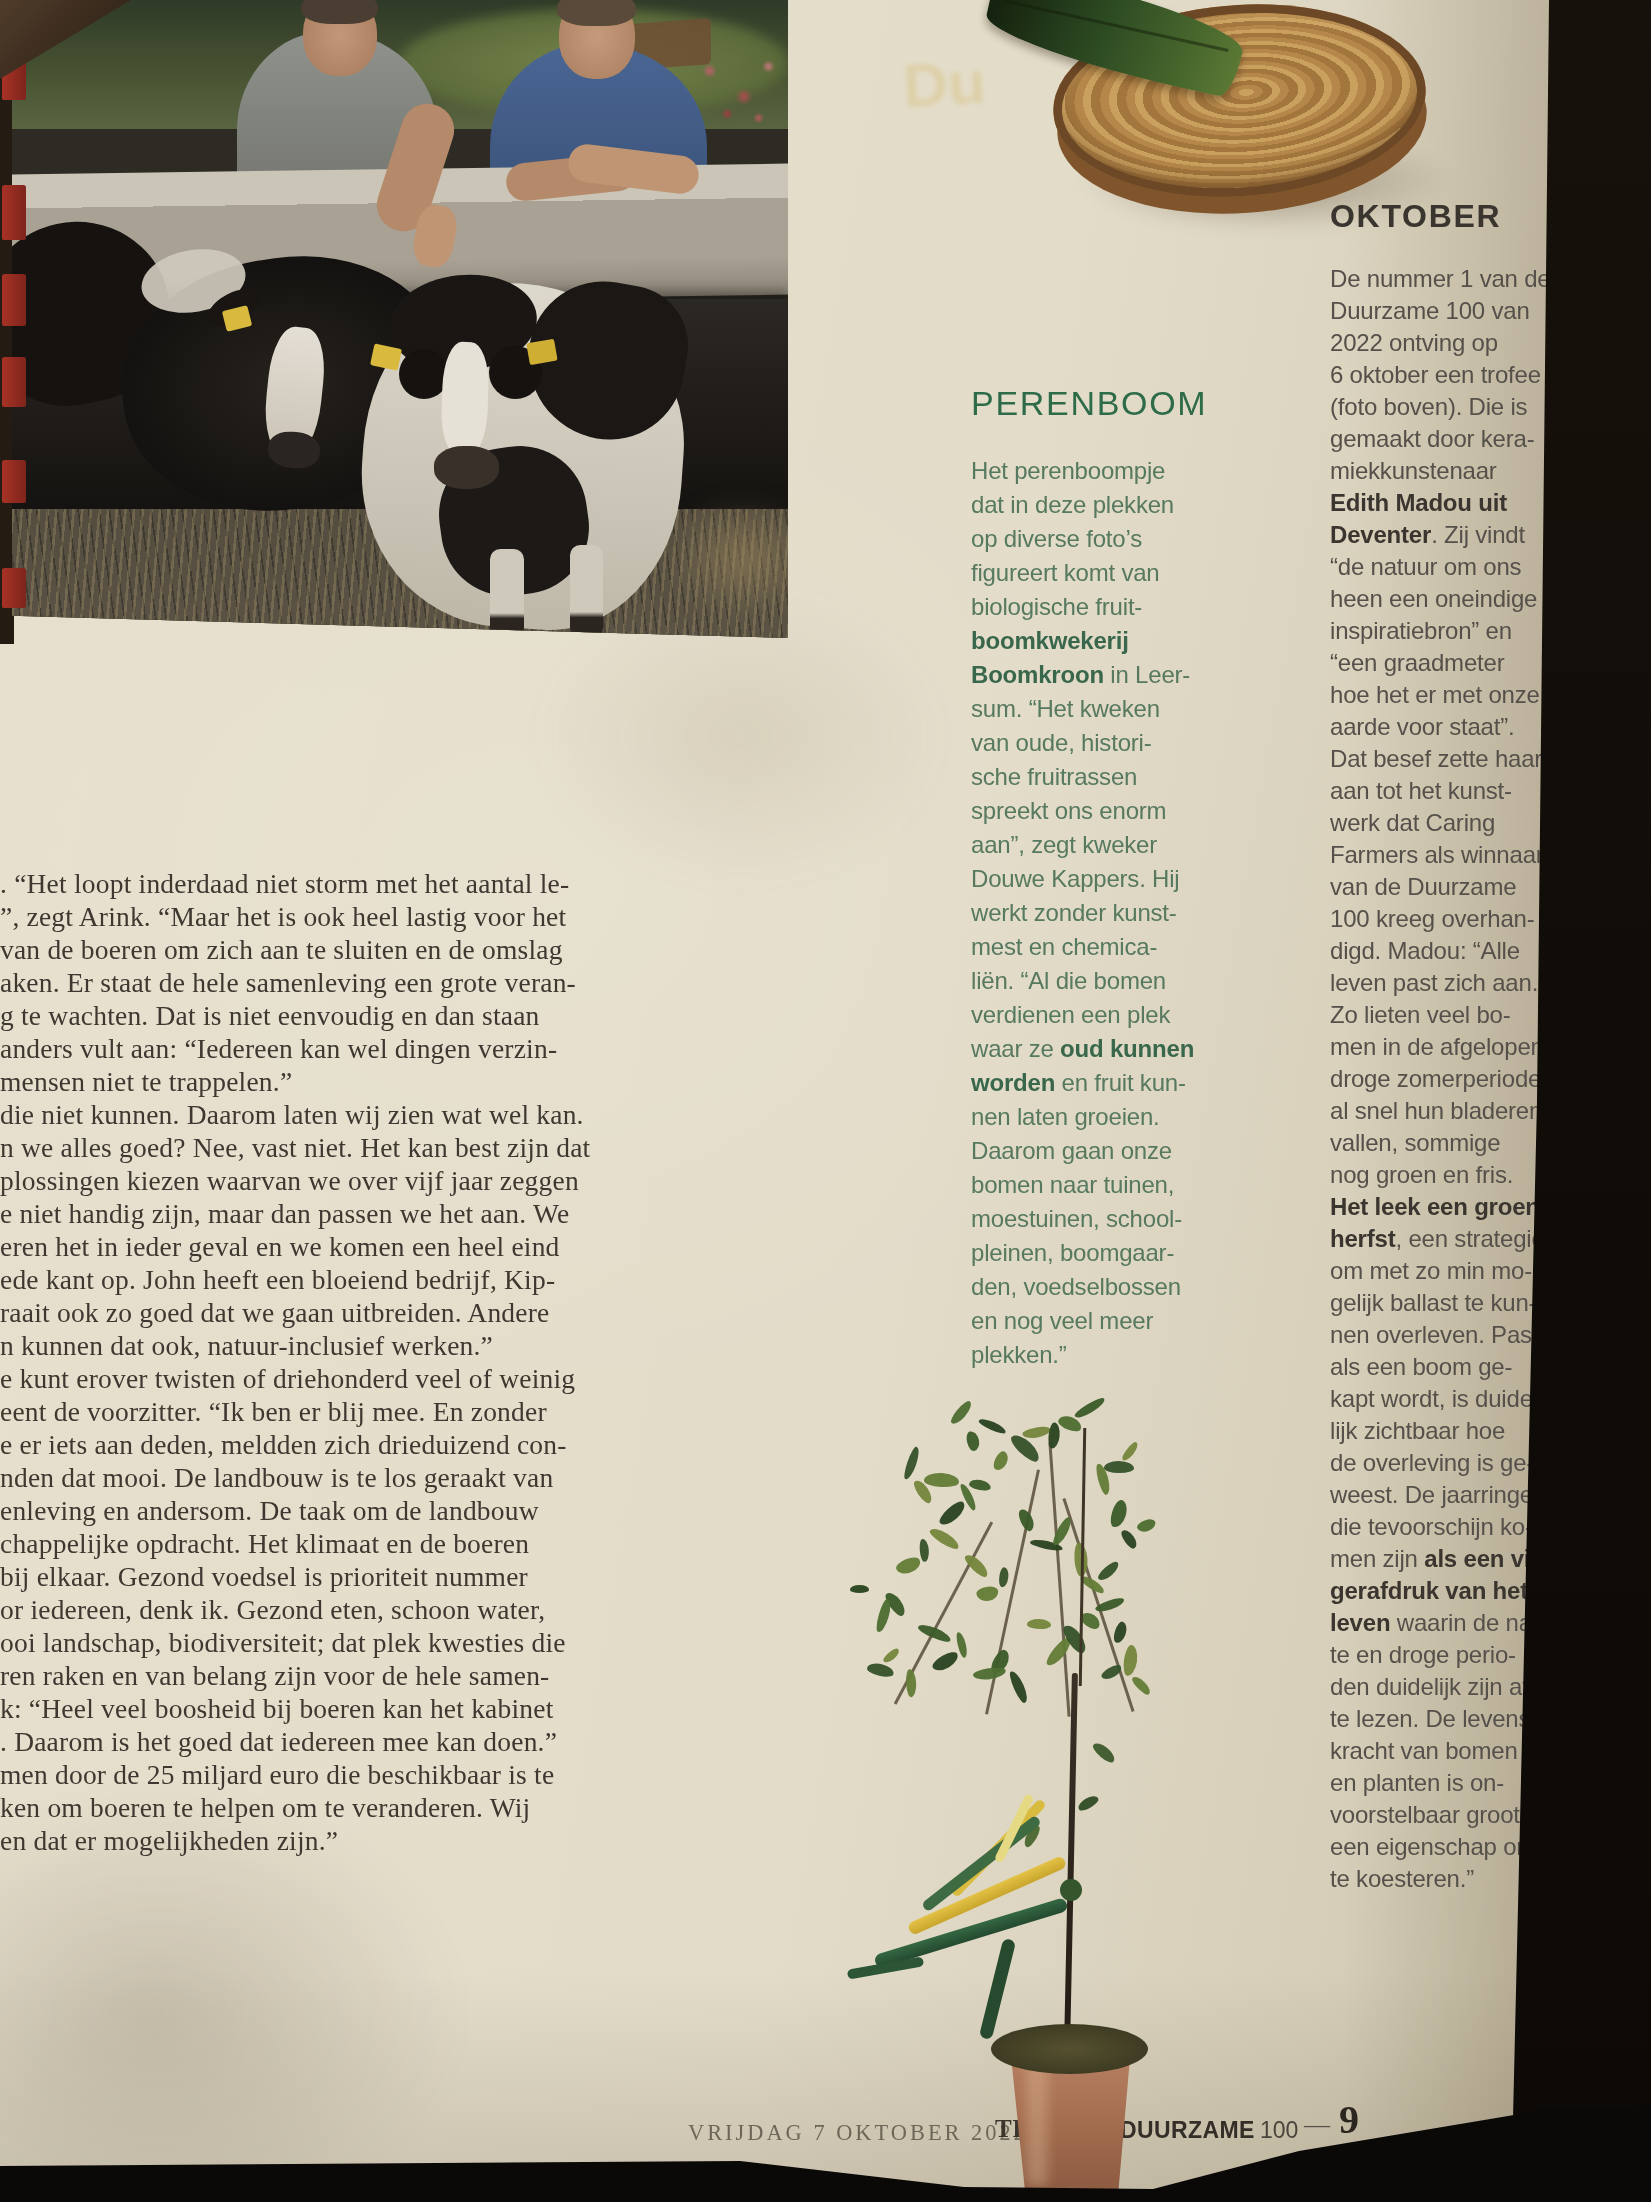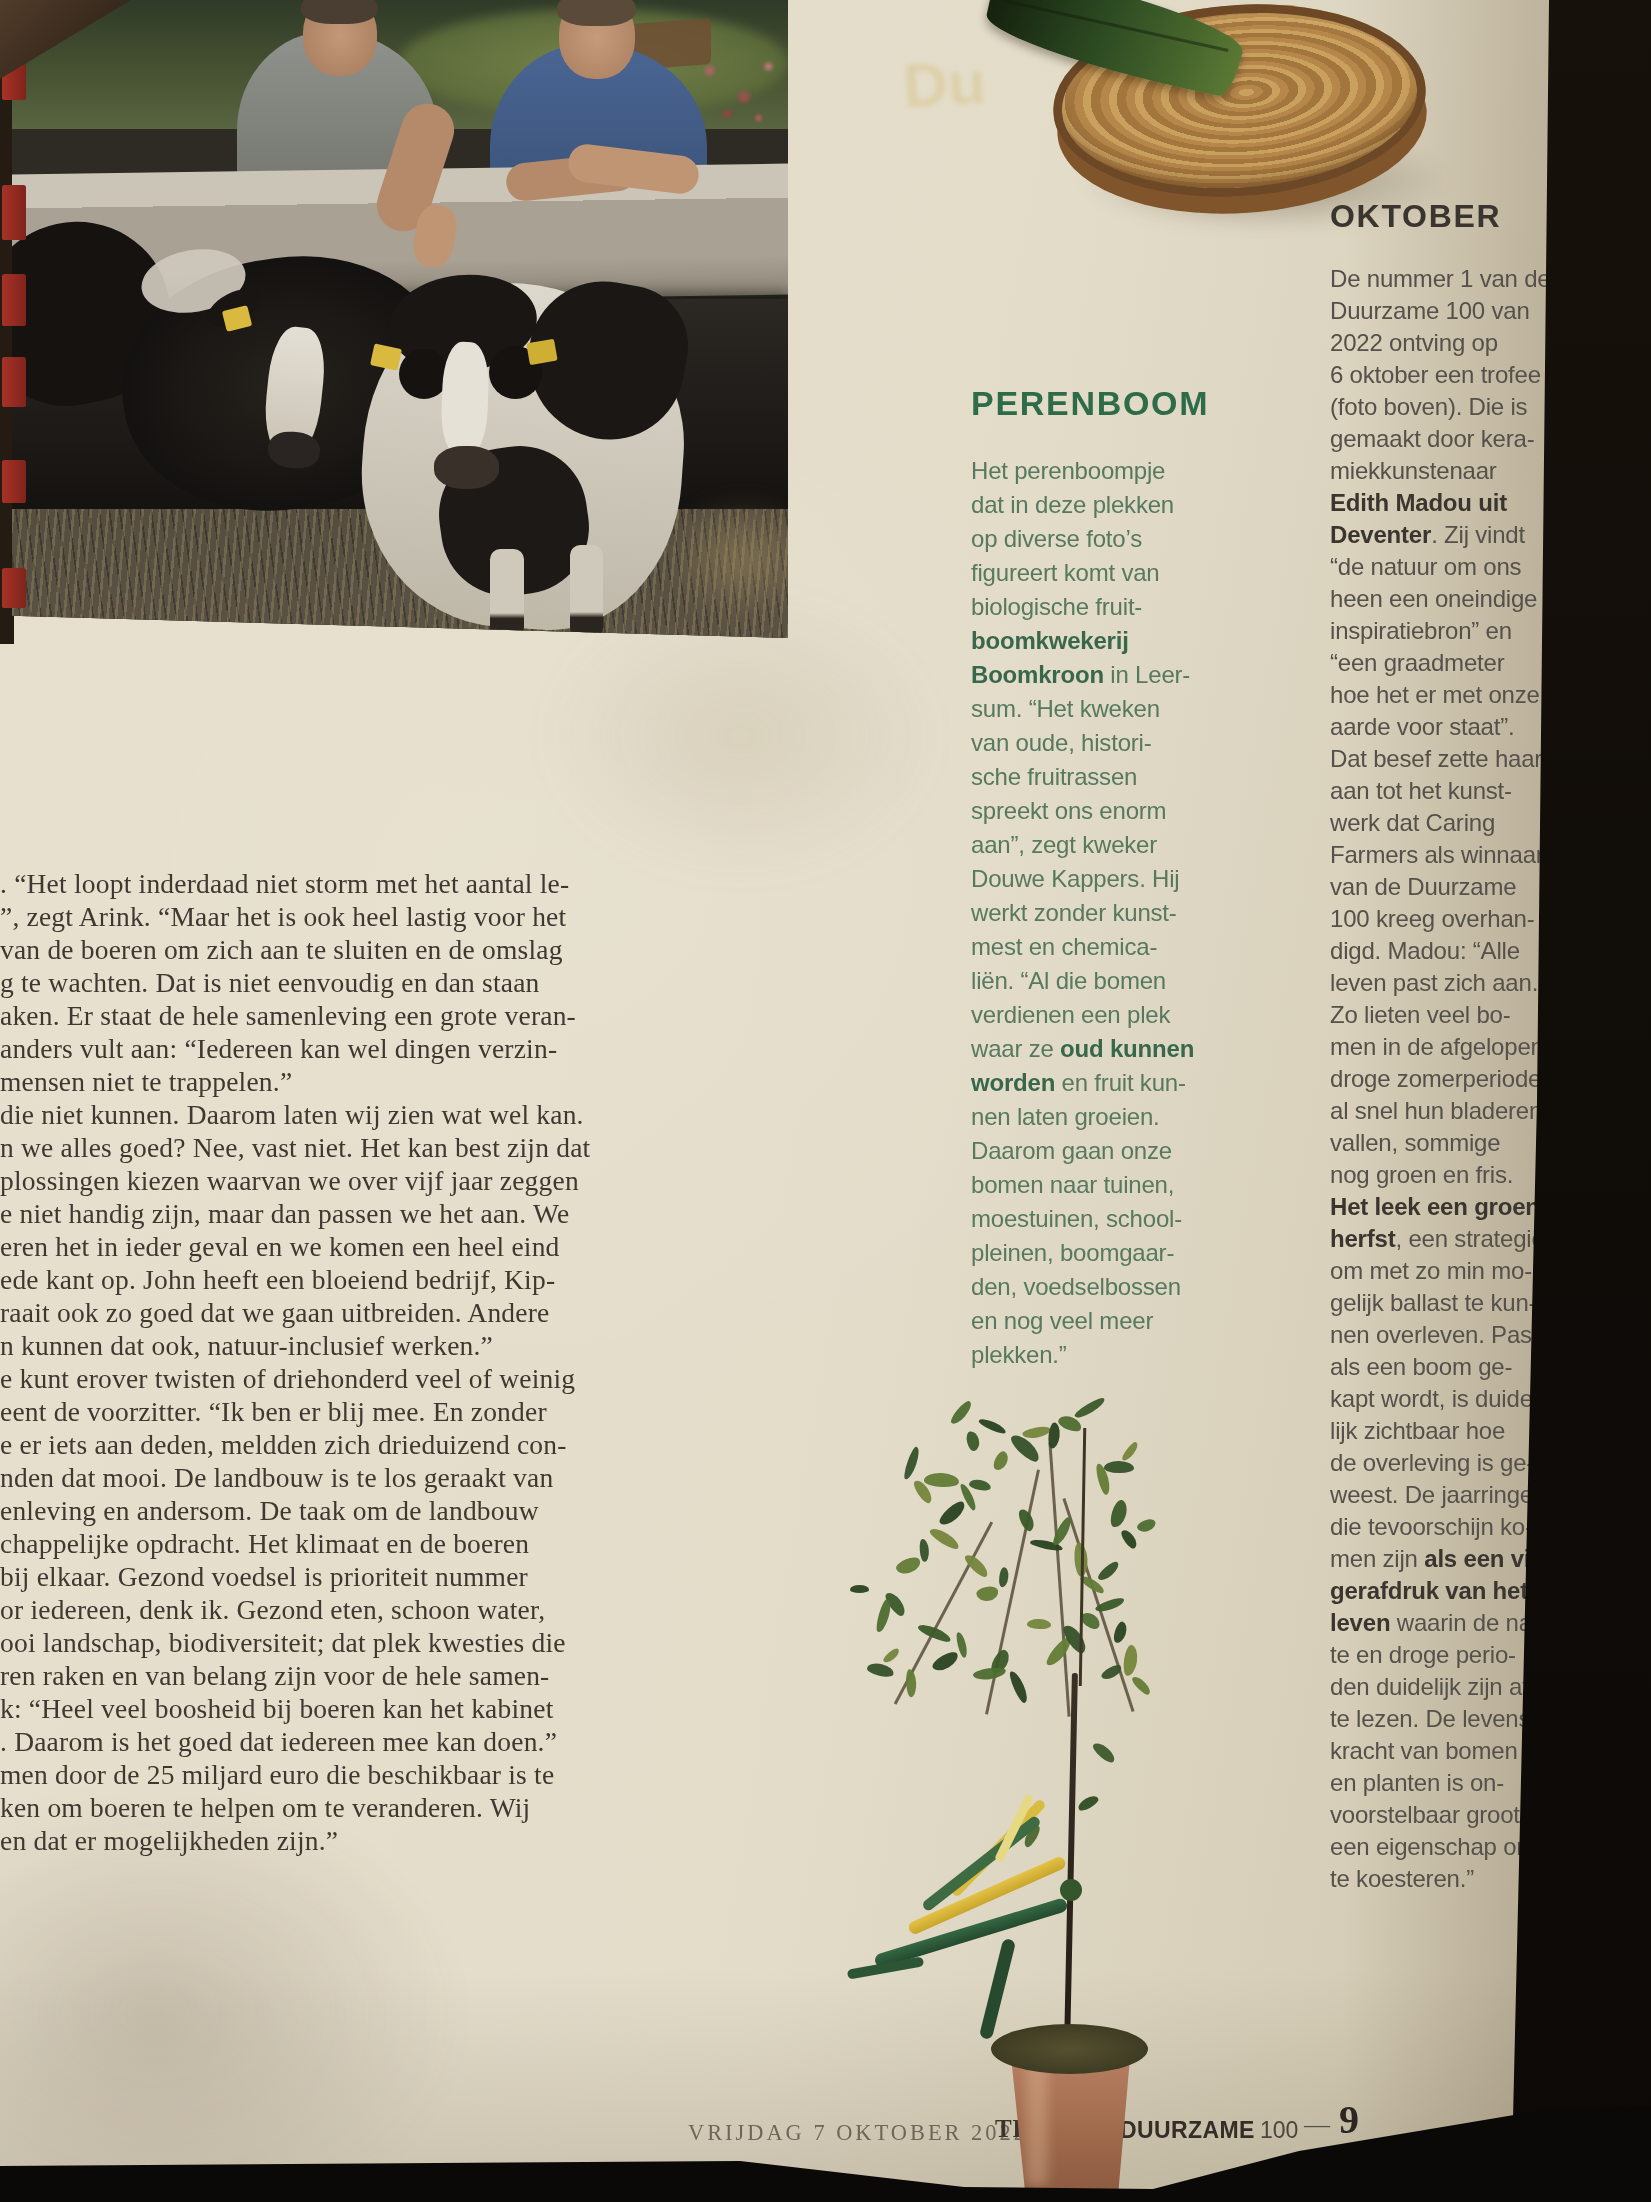--- a/index.html
+++ b/index.html
@@ -116,21 +116,21 @@
   .leaf-rib{left:1000px;top:24px;width:231px;height:2.6px;z-index:5;background:rgba(20,30,10,.5);transform:rotate(12.5deg);}
   
   .col{position:absolute;z-index:10;}
   .tl{white-space:nowrap;}
   .serif-col{font-family:"Liberation Serif",serif;font-size:27.5px;line-height:33px;
     color:var(--serif_ink);letter-spacing:0.2px;}
   .green-col{font-size:24px;line-height:34px;color:var(--body_green);letter-spacing:-0.2px;}
   .green-col .b{font-weight:700;color:var(--body_green_bold);}
   .gray-col{font-size:24px;line-height:32px;color:var(--sans_ink);letter-spacing:-0.2px;}
   .gray-col .b{font-weight:700;color:var(--sans_ink_bold);}
-  .h-green{left:971px;top:384px;z-index:10;font-weight:700;font-size:34px;
+  .h-green{left:971px;top:384px;z-index:10;font-weight:400;font-size:34px;
     letter-spacing:1.7px;color:var(--heading_green);}
   .h-dark{left:1330px;top:198px;z-index:10;font-weight:700;font-size:32px;
     letter-spacing:1.7px;color:var(--sans_ink_bold);}
   
   .crown{left:839px;top:1390px;width:327px;height:340px;z-index:12;}
   .leafb{position:absolute;border-radius:50% 50% 50% 50%/60% 60% 40% 40%;opacity:.95;}
   .branch{position:absolute;width:2.6px;background:#4f4330;opacity:.8;}
   .trunk-up{left:1081px;top:1428px;width:3.4px;height:258px;z-index:12;
     background:#3f3526;transform:rotate(1deg);}
   .trunk{left:1068px;top:1673px;width:6px;height:372px;z-index:13;
@@ -218,22 +218,22 @@
   <div class="abs redmark" style="left:1.7px;top:185px;height:55px;"></div>
   <div class="abs redmark" style="left:1.7px;top:274px;height:52px;"></div>
   <div class="abs redmark" style="left:1.7px;top:357px;height:50px;"></div>
   <div class="abs redmark" style="left:1.7px;top:460px;height:43px;"></div>
   <div class="abs redmark" style="left:1.7px;top:568px;height:40px;"></div>
 
   <div class="col serif-col" style="left:0;top:867px;width:688px;">
       <div class="tl"><span>. “Het loopt inderdaad niet storm met het aantal le-</span></div>
       <div class="tl"><span>”, zegt Arink. “Maar het is ook heel lastig voor het</span></div>
       <div class="tl"><span>van de boeren om zich aan te sluiten en de omslag</span></div>
+      <div class="tl"><span>aken. Er staat de hele samenleving een grote veran-</span></div>
       <div class="tl"><span>g te wachten. Dat is niet eenvoudig en dan staan</span></div>
-      <div class="tl"><span>aken. Er staat de hele samenleving een grote veran-</span></div>
       <div class="tl"><span>anders vult aan: “Iedereen kan wel dingen verzin-</span></div>
       <div class="tl"><span>mensen niet te trappelen.”</span></div>
       <div class="tl"><span>die niet kunnen. Daarom laten wij zien wat wel kan.</span></div>
       <div class="tl"><span>n we alles goed? Nee, vast niet. Het kan best zijn dat</span></div>
       <div class="tl"><span>plossingen kiezen waarvan we over vijf jaar zeggen</span></div>
       <div class="tl"><span>e niet handig zijn, maar dan passen we het aan. We</span></div>
       <div class="tl"><span>eren het in ieder geval en we komen een heel eind</span></div>
       <div class="tl"><span>ede kant op. John heeft een bloeiend bedrijf, Kip-</span></div>
       <div class="tl"><span>raait ook zo goed dat we gaan uitbreiden. Andere</span></div>
       <div class="tl"><span>n kunnen dat ook, natuur-inclusief werken.”</span></div>

